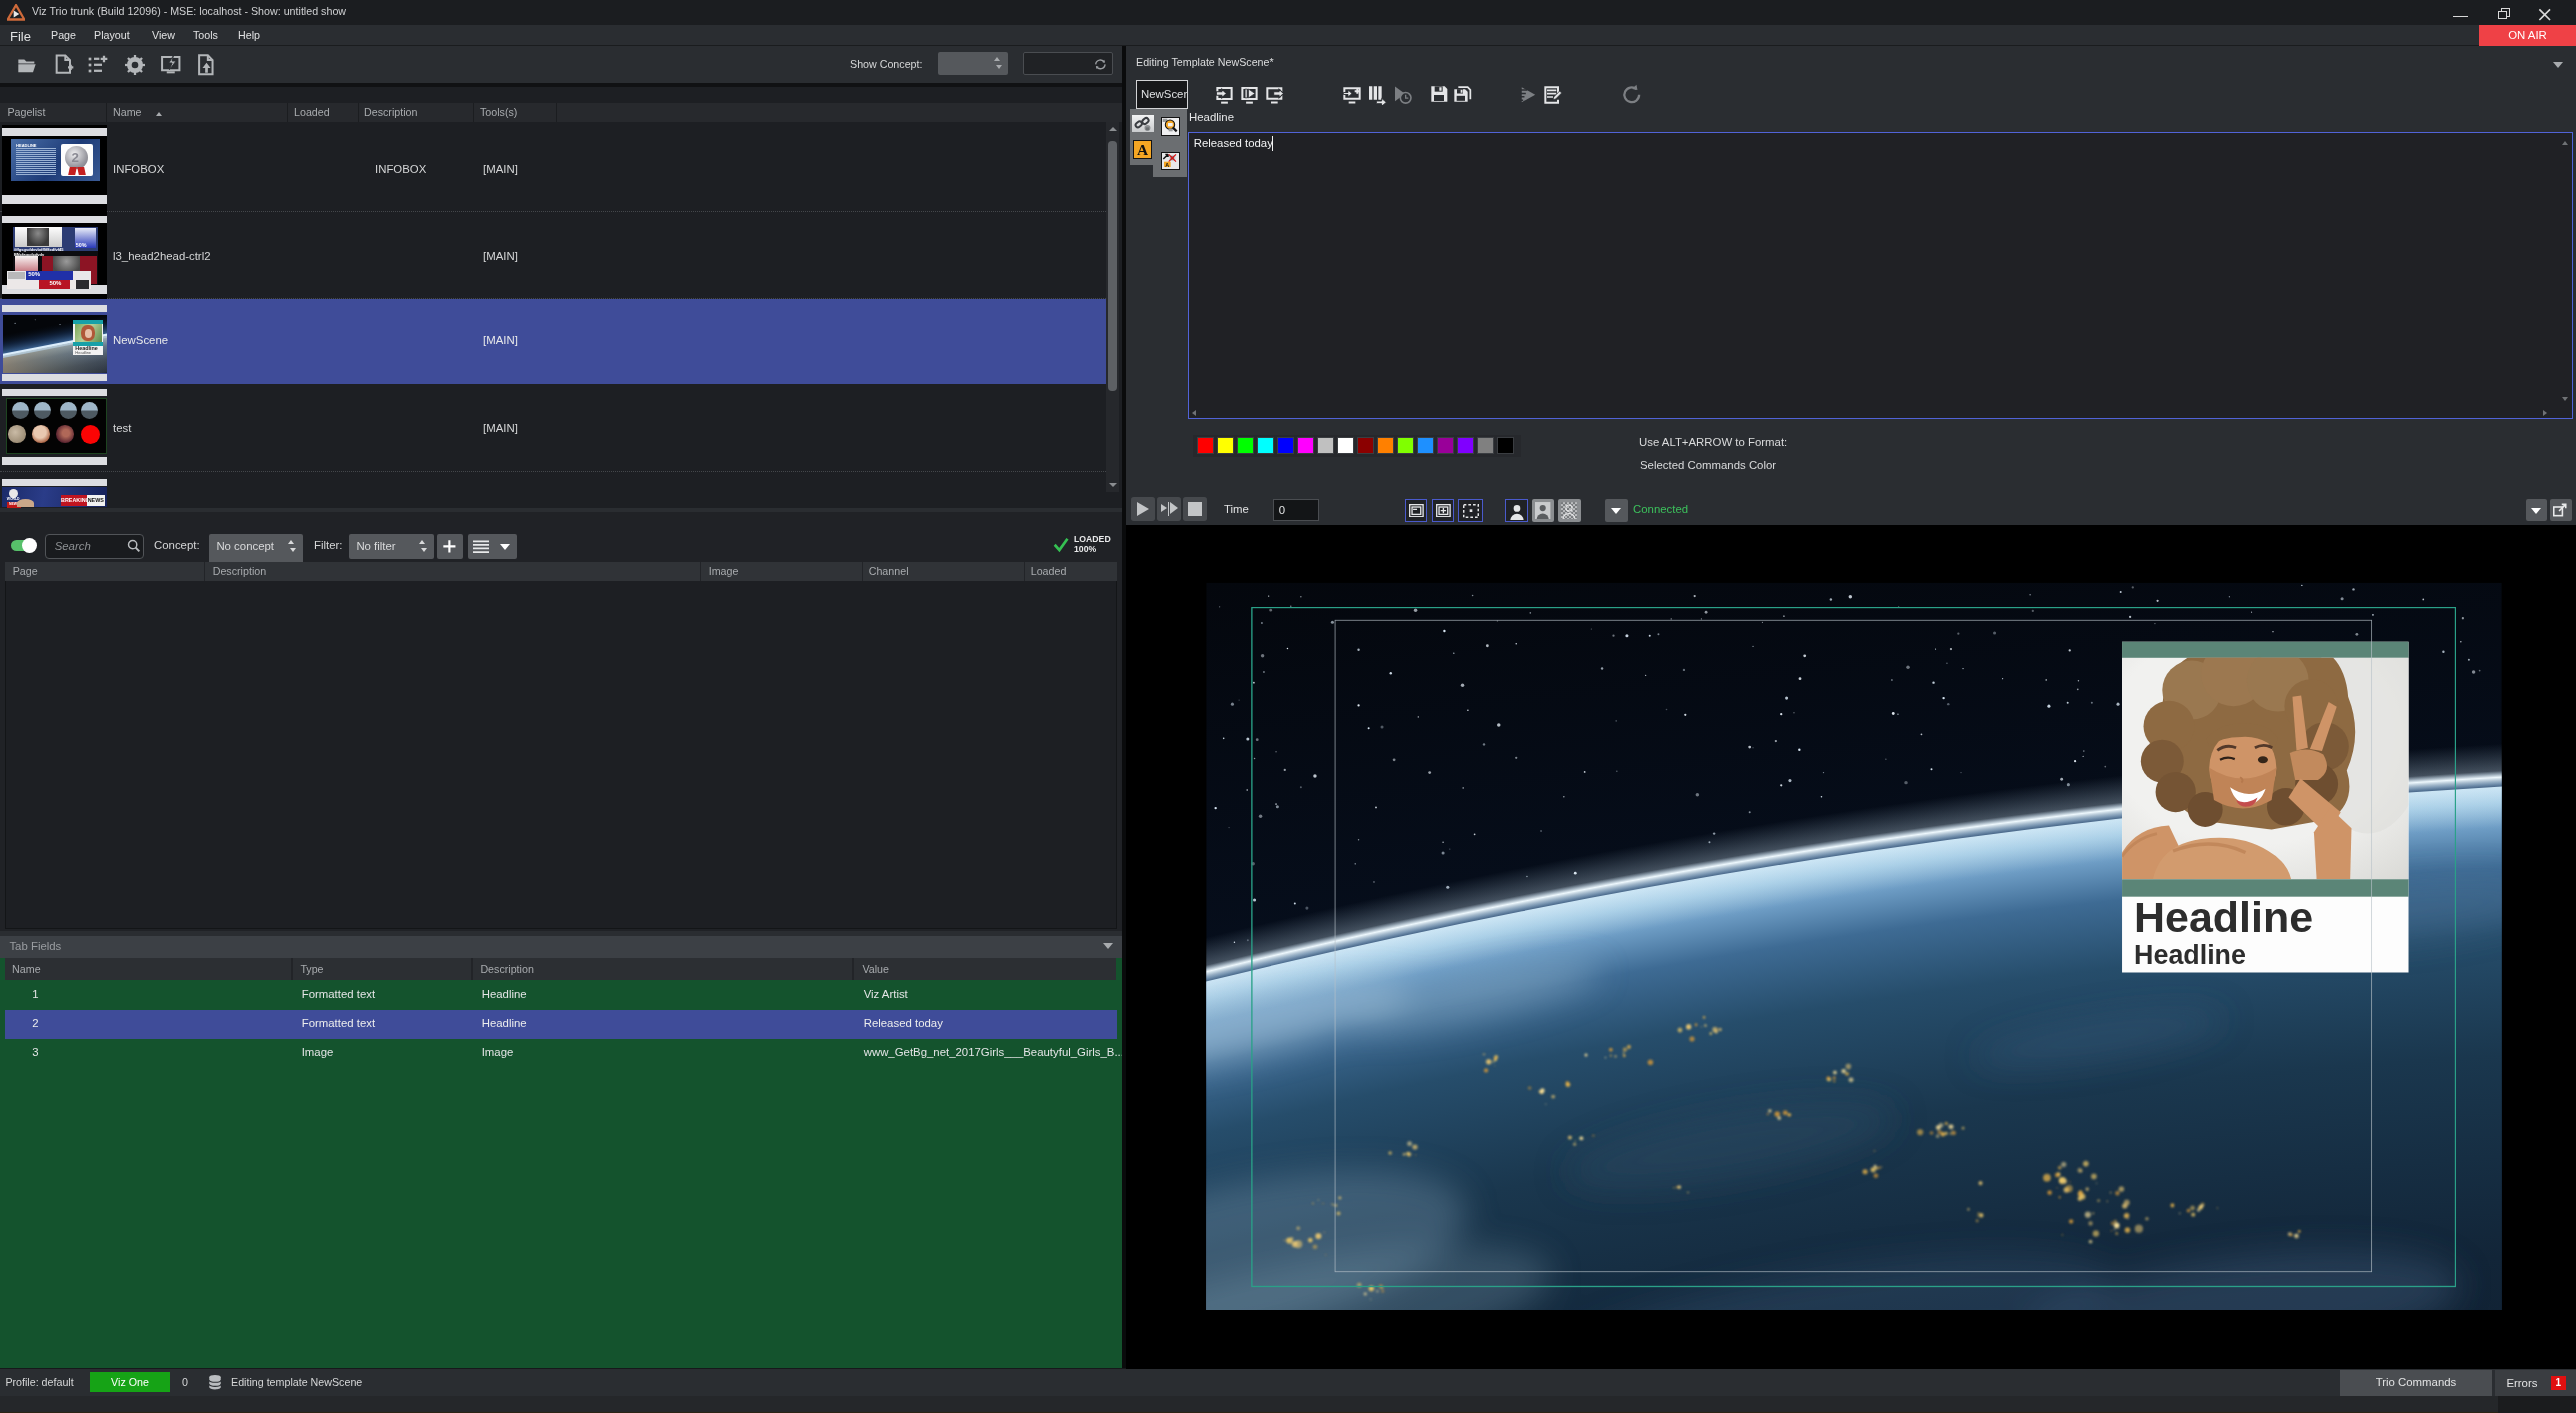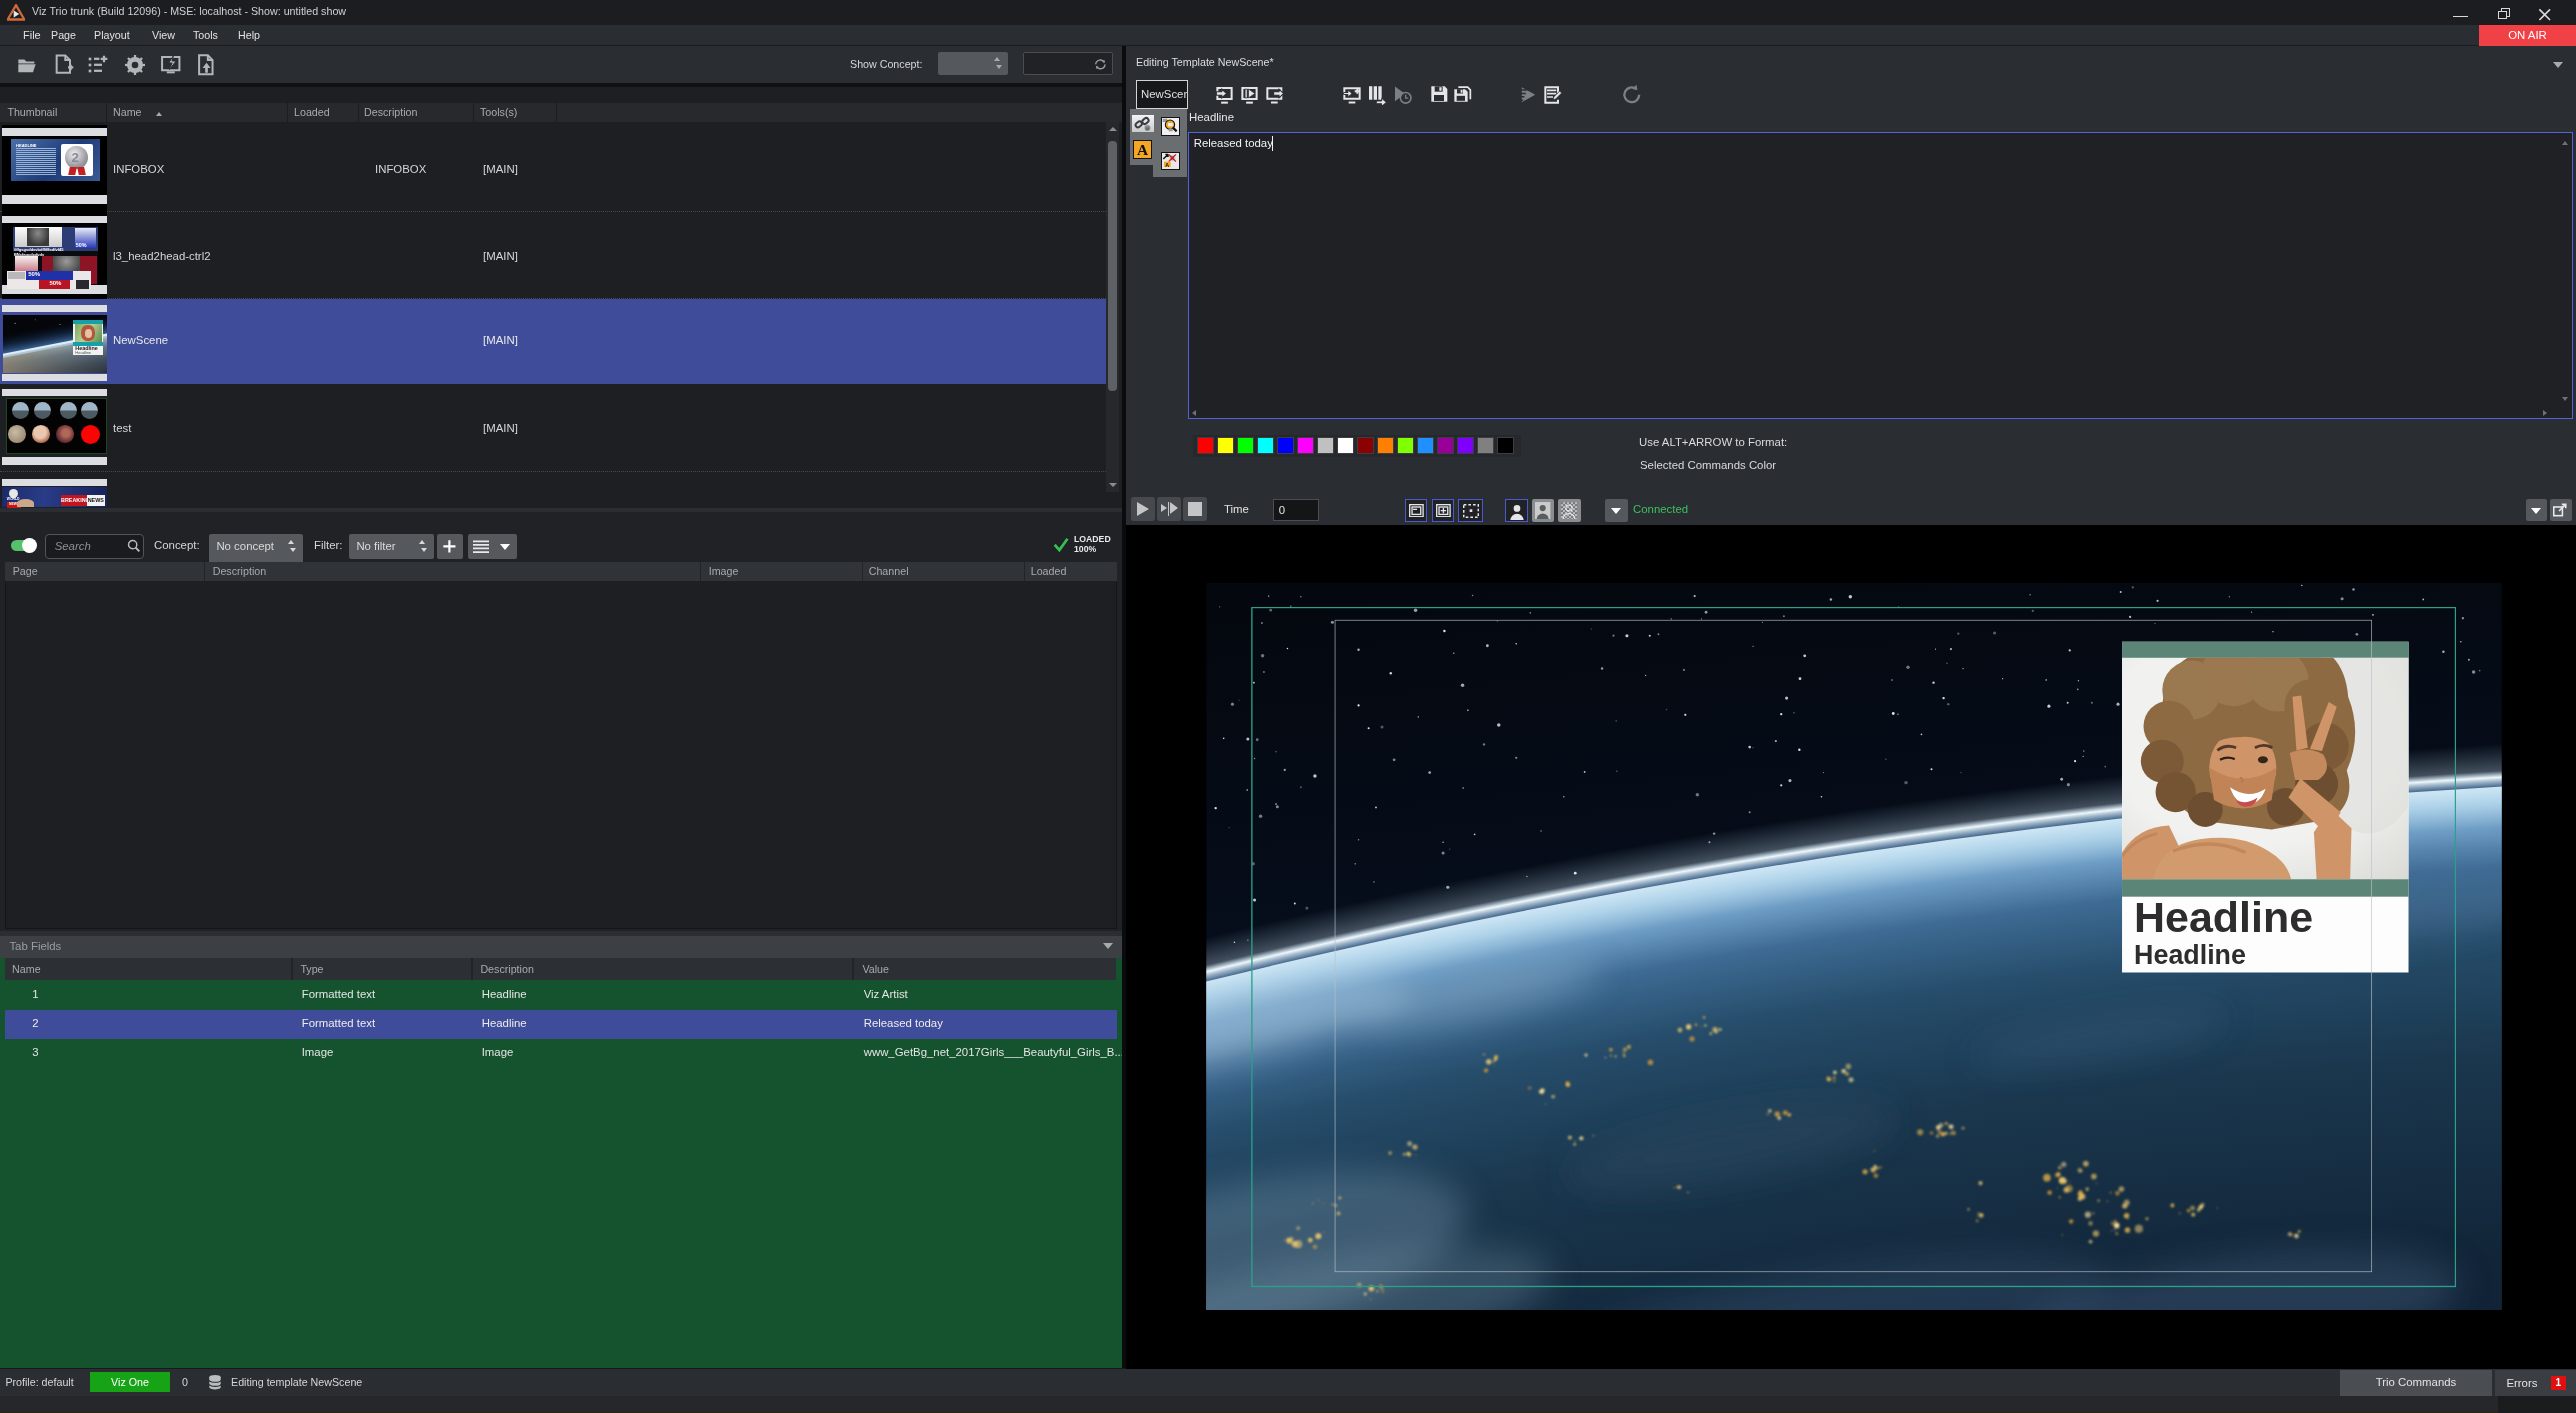--- a/index.html
+++ b/index.html
@@ -24,21 +24,21 @@
   <div class="abs" style="left:32px;top:5.4px;font-size:10.7px;color:#cfd0d2">Viz Trio trunk (Build 12096) - MSE: localhost - Show: untitled show</div>
   <div class="abs" style="left:2453px;top:16px;width:14.8px;height:1.3px;background:#d8d8d8"></div>
   <div class="abs" style="left:2501px;top:8px;width:8.7px;height:8.7px;border:1.3px solid #d8d8d8"></div>
   <div class="abs" style="left:2498px;top:10.7px;width:8.7px;height:8.7px;border:1.3px solid #d8d8d8;background:#1b1d20"></div>
   <svg class="abs" style="left:2538px;top:8px" width="13.4" height="13.4" viewBox="0 0 20 20">
       <path d="M2 2 L18 18 M18 2 L2 18" stroke="#d8d8d8" stroke-width="2.4"></path>
     </svg>
 </div>
 
 <div class="abs" style="left:0;top:25px;width:2576px;height:21px;background:#2a2d31;border-bottom:0.7px solid #1a1c1e">
-  <div class="abs" style="left:23px;top:4px;font-size:11px;color:#e0e1e2">File</div>
+  <div class="abs" style="left:10px;top:4px;font-size:13px;color:#e0e1e2">File</div>
   <div class="abs" style="left:51px;top:4px;font-size:10.7px;color:#e0e1e2">Page</div>
   <div class="abs" style="left:94px;top:4px;font-size:10.7px;color:#e0e1e2">Playout</div>
   <div class="abs" style="left:152px;top:4px;font-size:10.7px;color:#e0e1e2">View</div>
   <div class="abs" style="left:193px;top:4px;font-size:10.7px;color:#e0e1e2">Tools</div>
   <div class="abs" style="left:238px;top:4px;font-size:10.7px;color:#e0e1e2">Help</div>
   <div class="abs" style="left:2479px;top:0;width:97px;height:21px;background:#ef4146;color:#fff;font-size:11.4px;text-align:center;line-height:21px">ON AIR</div>
 </div>
 
 <div class="abs" style="left:0;top:46px;width:2576px;height:36px;background:#2a2d31" id="toolbarrow"></div>
 
@@ -92,21 +92,21 @@
   <svg class="abs" style="right:4px;top:4px" width="14.8" height="14.8" viewBox="0 0 22 22">
       <path d="M4 11a7 7 0 0 1 13-3 M18 11a7 7 0 0 1-13 3" fill="none" stroke="#9a9da1" stroke-width="2"></path>
       <path d="M17 4 L17.5 8.5 L13.5 7.5 Z" fill="#9a9da1"></path>
       <path d="M5 18 L4.5 13.5 L8.5 14.5 Z" fill="#9a9da1"></path>
     </svg>
 </div>
 
 <div class="abs" style="left:0;top:83px;width:1122px;height:425px;background:#1d1f23">
   <div class="abs" style="left:0;top:0;width:1122px;height:4px;background:#101113"></div>
   <div class="abs colhdr" style="left:0;top:20px;width:1122px;height:19px">
-    <div class="abs" style="left:7.4px;top:3.4px">Thumbnail</div>
+    <div class="abs" style="left:7.4px;top:3.4px">Pagelist</div>
     <div class="abs" style="left:113px;top:3.4px">Name</div>
     <div class="abs tri-u" style="left:156px;top:8.7px"></div>
     <div class="abs" style="left:294px;top:3.4px">Loaded</div>
     <div class="abs" style="left:364px;top:3.4px">Description</div>
     <div class="abs" style="left:480px;top:3.4px">Tools(s)</div>
     <div class="abs" style="left:106px;top:0;width:1.3px;height:19px;background:#1b1d20"></div>
     <div class="abs" style="left:287px;top:0;width:1.3px;height:19px;background:#1b1d20"></div>
     <div class="abs" style="left:358px;top:0;width:1.3px;height:19px;background:#1b1d20"></div>
     <div class="abs" style="left:473px;top:0;width:1.3px;height:19px;background:#1b1d20"></div>
     <div class="abs" style="left:556px;top:0;width:1.3px;height:19px;background:#1b1d20"></div>

